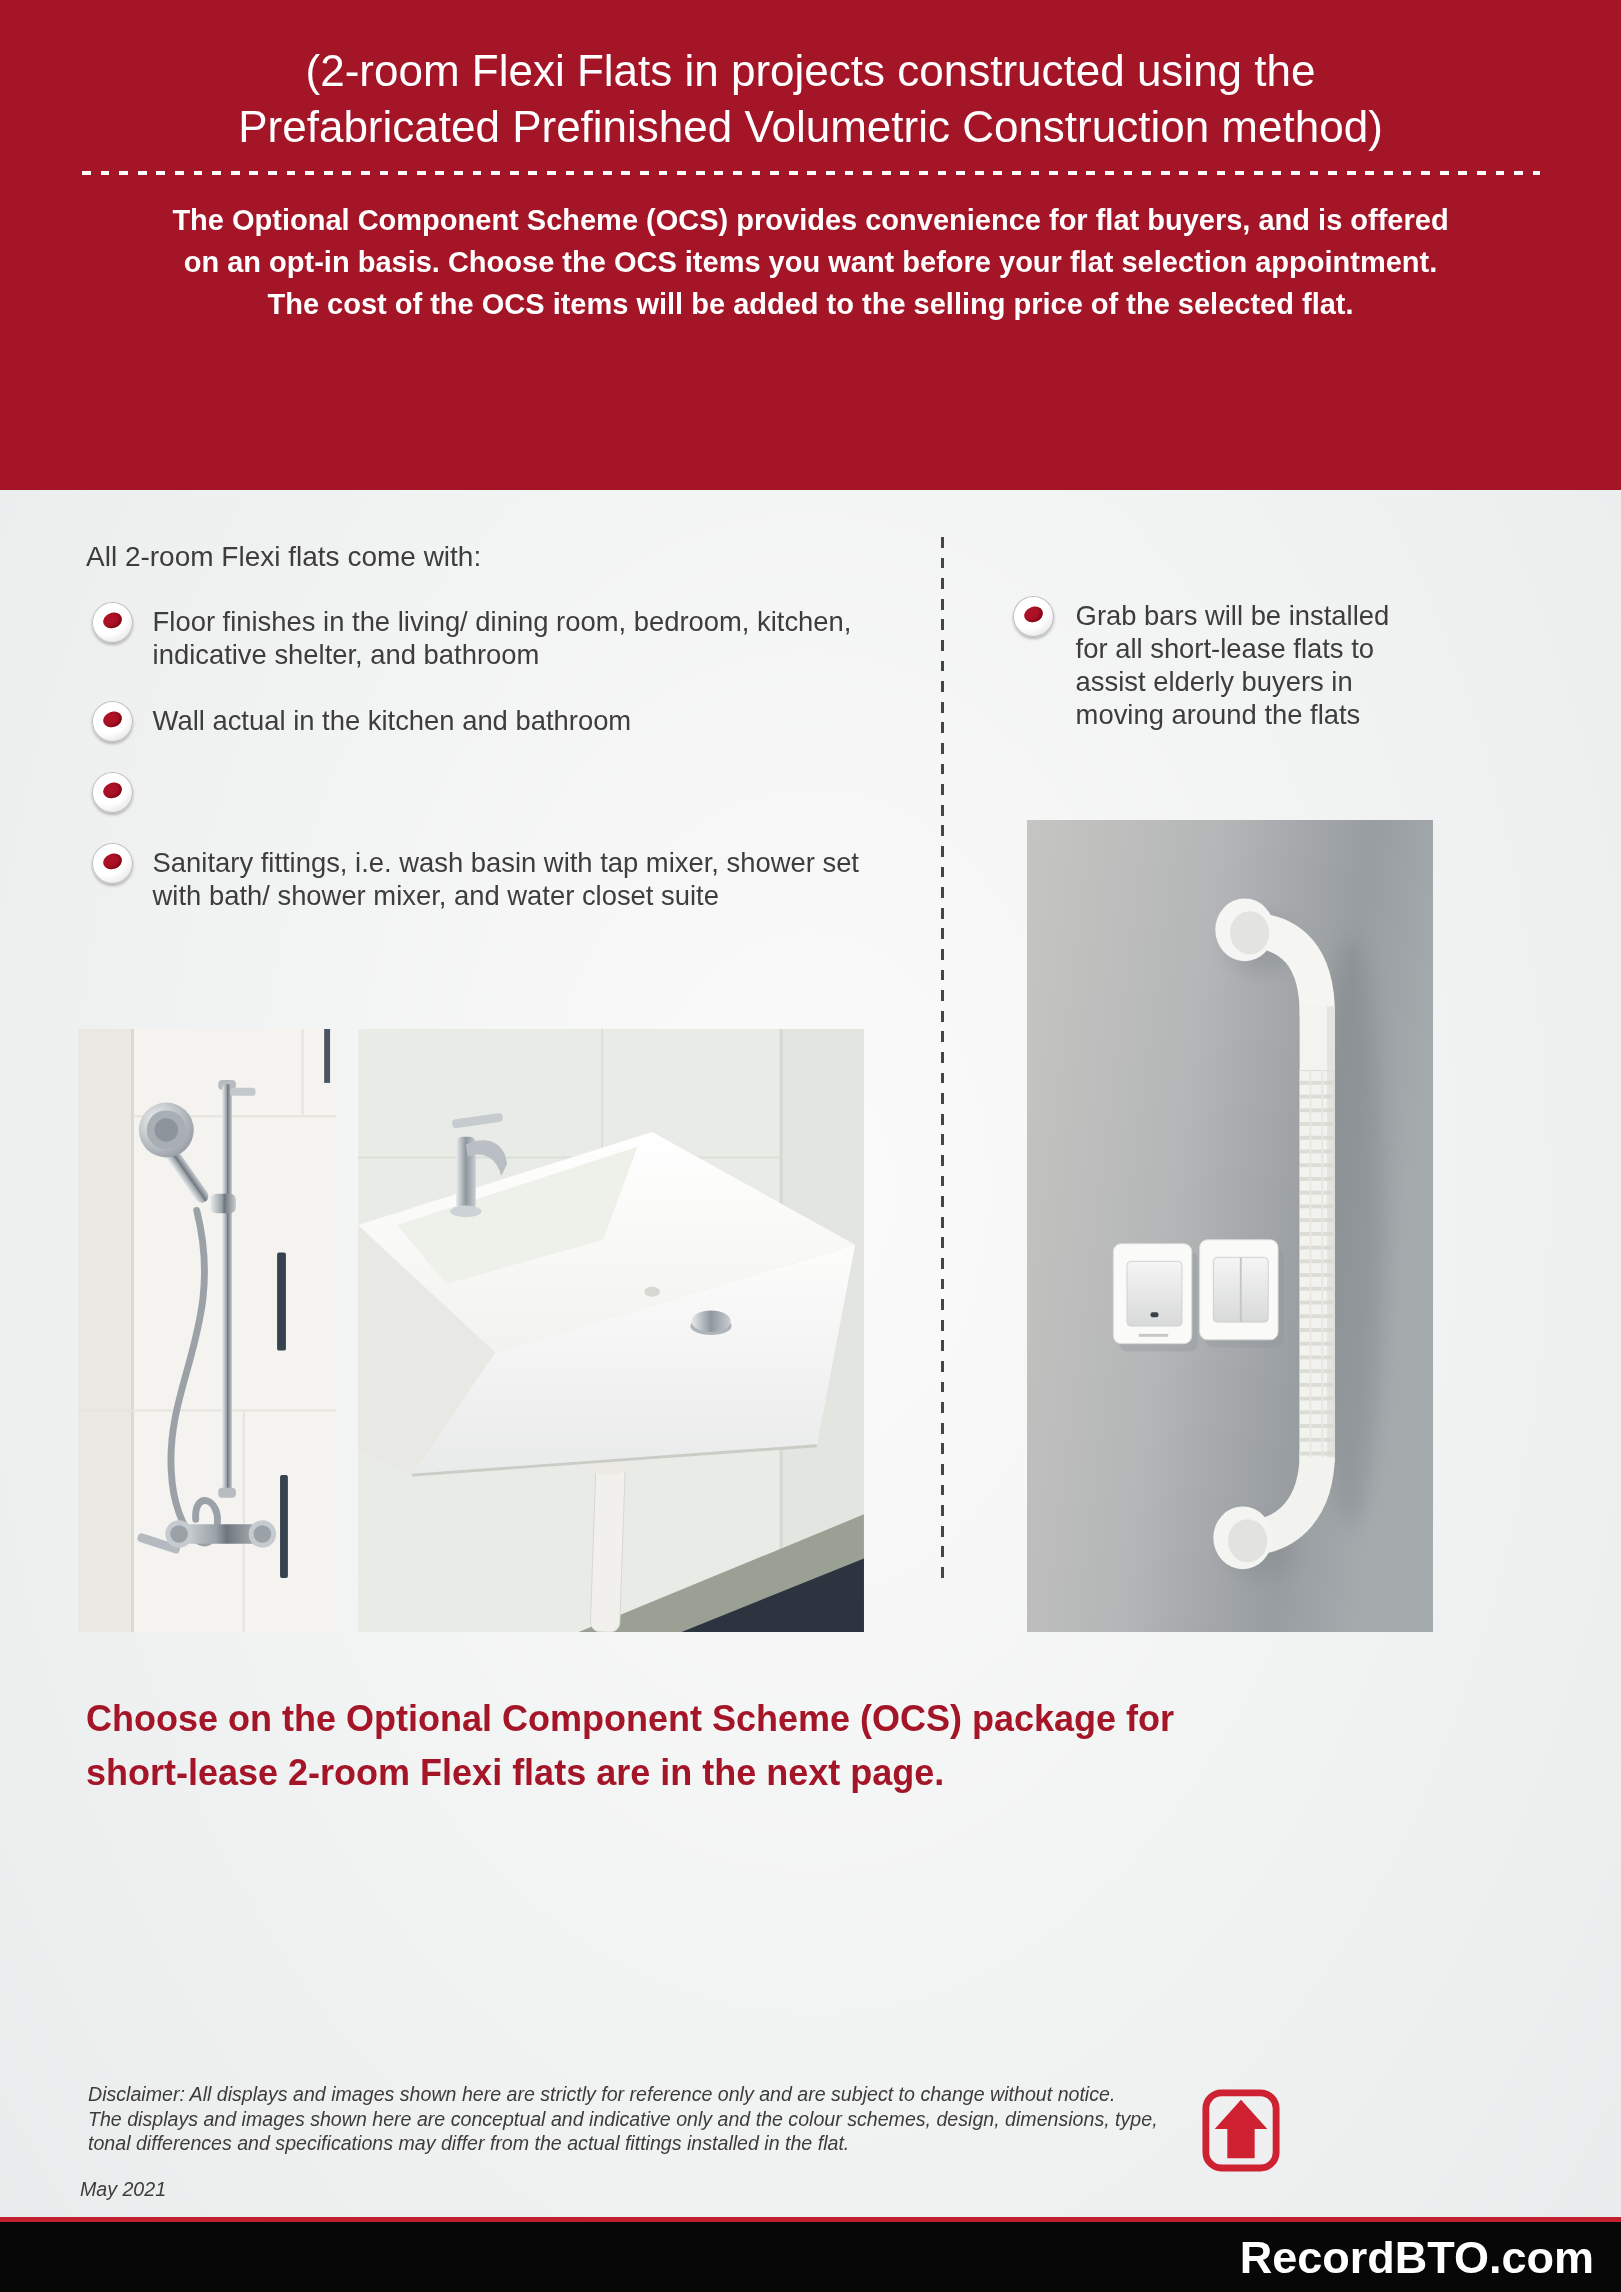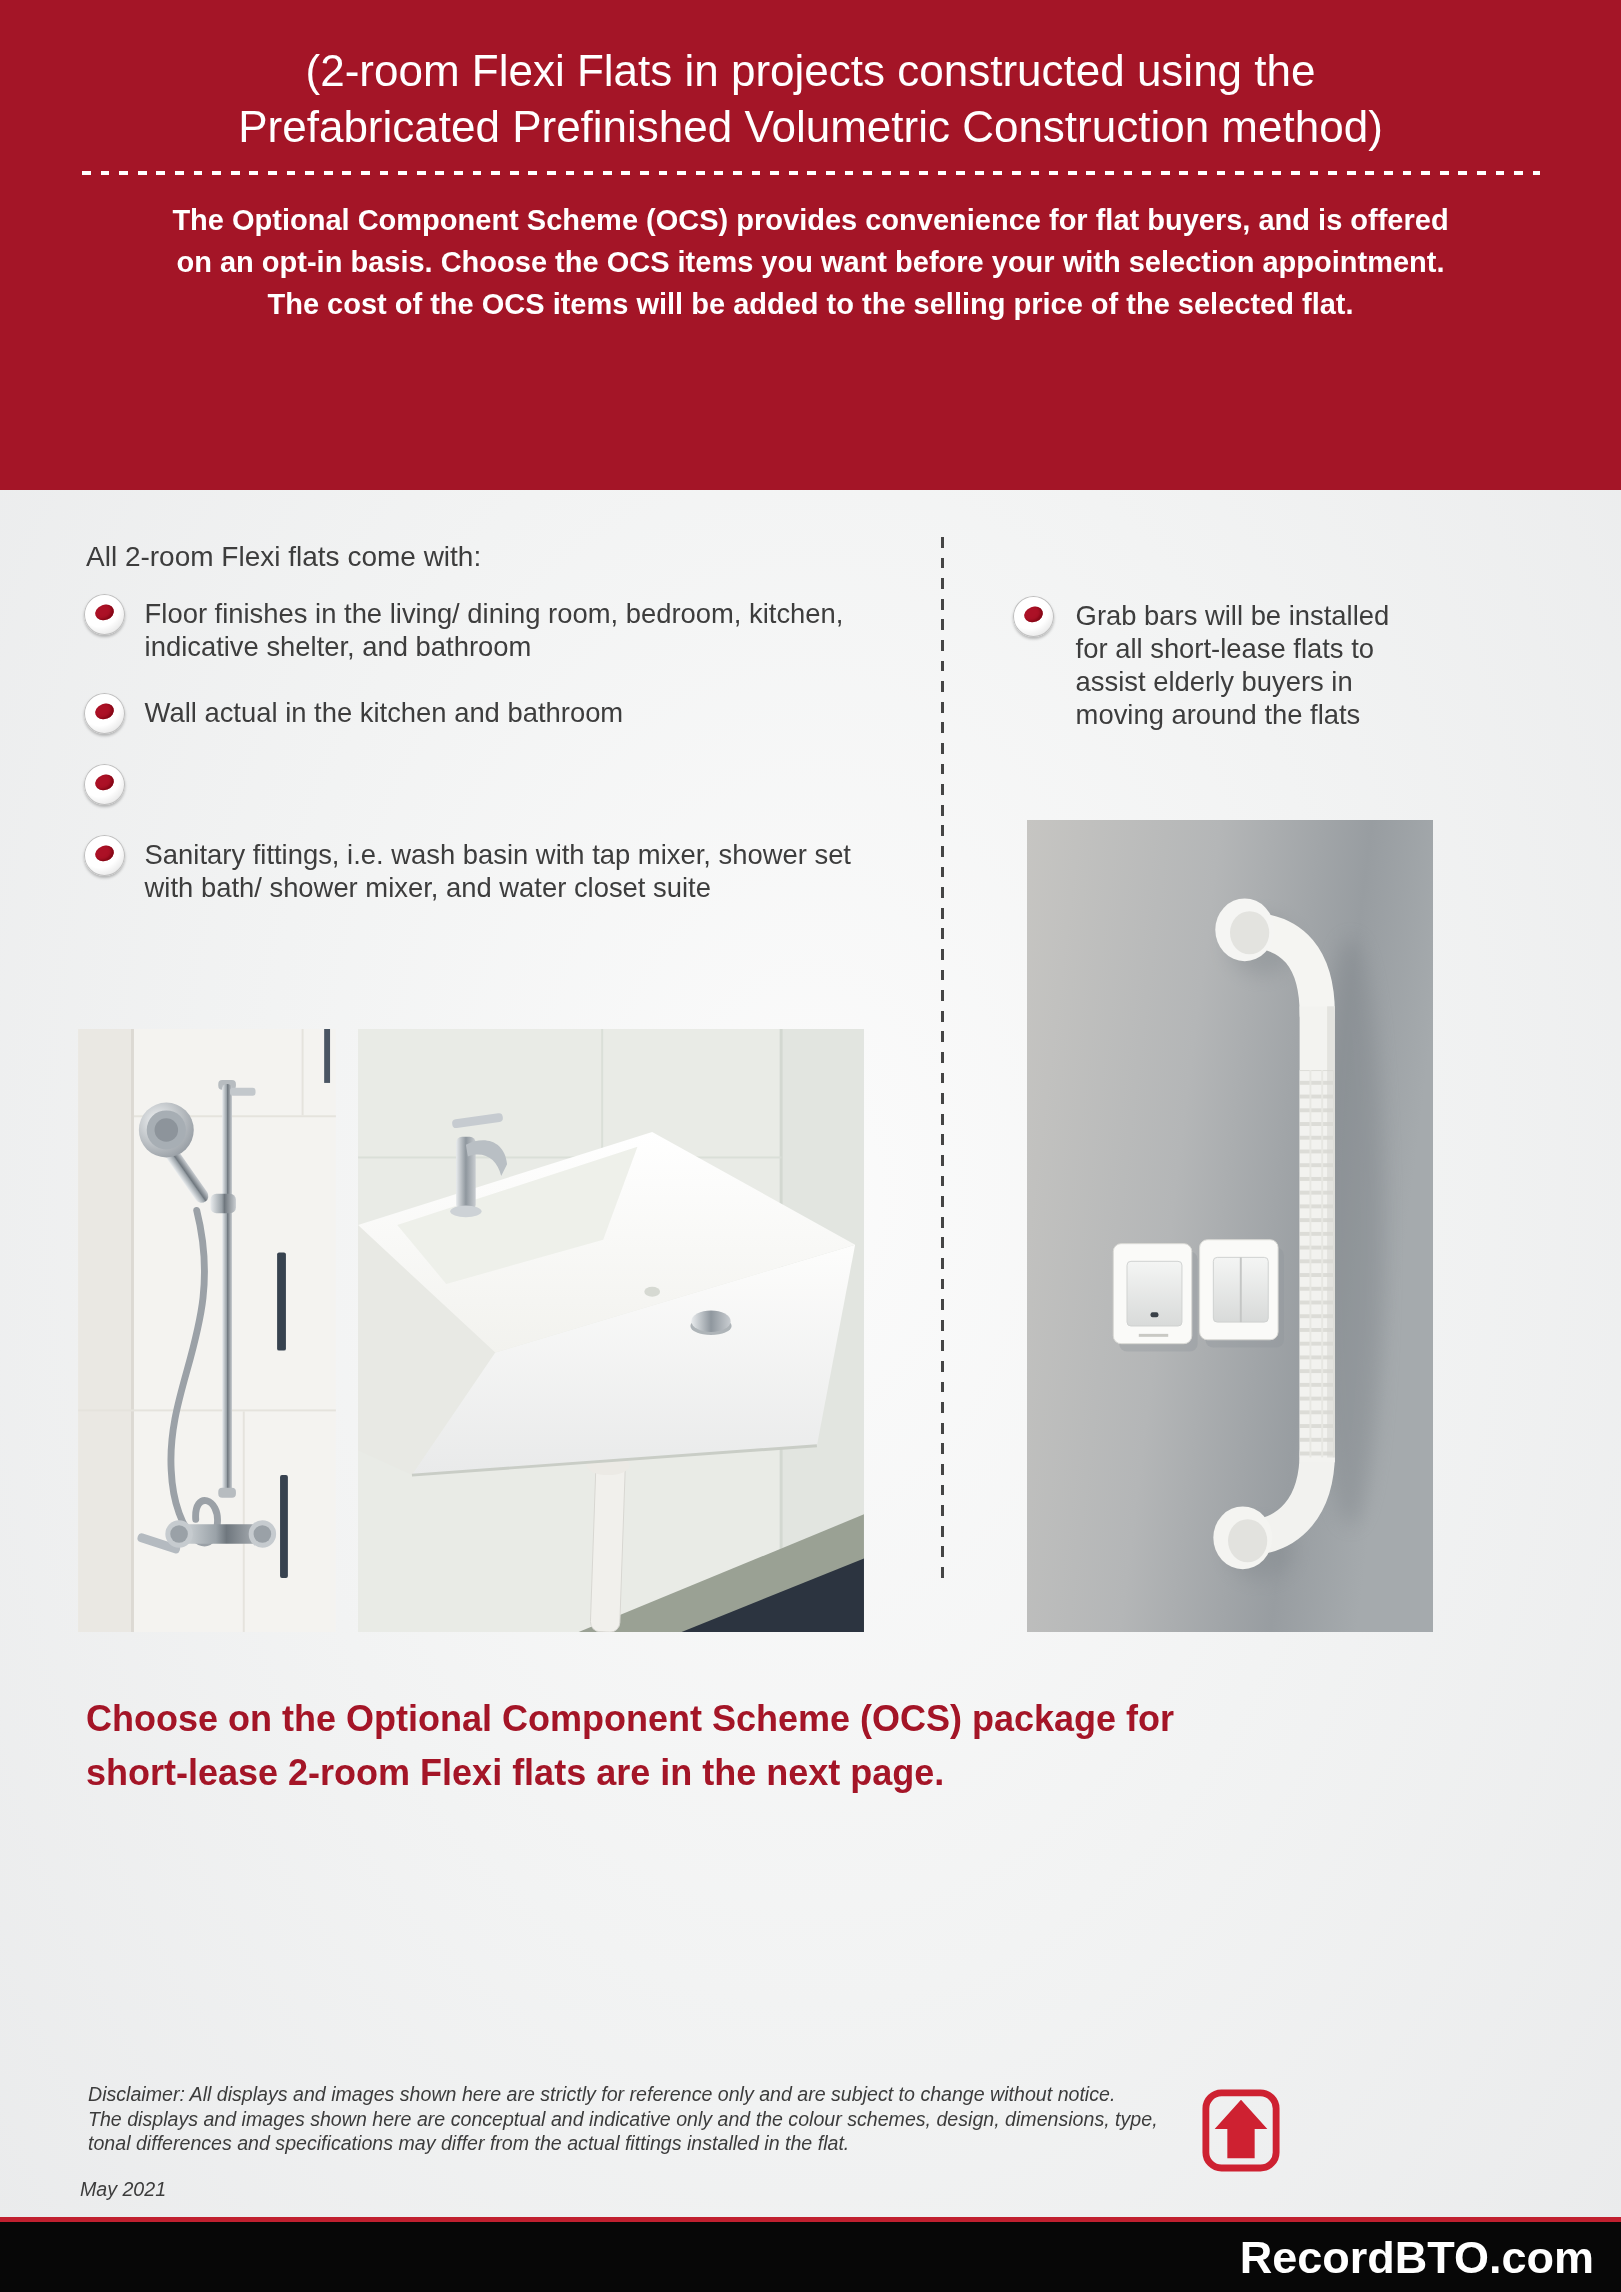--- a/index.html
+++ b/index.html
@@ -12,21 +12,21 @@
   .banner{position:absolute;left:0;top:0;width:1621px;height:490px;background:#A41527;color:#fff;text-align:center;}
   .title{padding-top:57px;font-size:78px;font-weight:bold;letter-spacing:3.9px;line-height:1;white-space:nowrap;}
   .subtitle{margin-top:43px;font-size:44px;line-height:56px;font-weight:normal;}
   .dash-sep{margin:15.7px auto 0;width:1458px;height:3.9px;
     background:repeating-linear-gradient(90deg,#ffffff 0 8.8px,rgba(0,0,0,0) 8.8px 18.6px);}
   .intro{margin-top:24.5px;font-size:29px;font-weight:bold;line-height:42px;text-align:center;}
   
   .divider-v{position:absolute;left:941px;top:537px;width:2.9px;height:1043px;
     background:repeating-linear-gradient(180deg,#454545 0 10.8px,rgba(0,0,0,0) 10.8px 20.6px);}
   .list-heading{position:absolute;left:86px;top:541px;font-size:28px;color:#3D3D3D;}
-  .features{position:absolute;left:84px;top:594px;width:804px;list-style:none;margin:0;padding:0;}
+  .features{position:absolute;left:84px;top:594px;width:804px;list-style:none;margin:8px;padding:0;}
   .feature{display:flex;gap:19.6px;margin-bottom:30px;align-items:flex-start;}
   .bullet{width:41px;height:41px;flex:none;border-radius:50%;position:relative;top:0px;
     background:radial-gradient(circle at 38% 32%, #ffffff 52%, #efefef 70%, #c9c9c9 100%);
     box-shadow:0 2px 2.9px rgba(0,0,0,.25), inset 0 0 0 1px #bfbfbf;}
   .bullet::after{content:"";position:absolute;left:10.8px;top:10.8px;width:18.6px;height:14.7px;border-radius:50%;
     background:#AC1126;transform:rotate(-20deg);box-shadow:inset -2px -2px 2.9px rgba(110,0,12,.65);}
   .f-text{font-size:27.4px;line-height:33px;color:#3D3D3D;padding-top:2.9px;}
   .grab-note{position:absolute;left:1013px;top:596px;display:flex;gap:21.6px;width:392px;}
   
   .photo{position:absolute;}
@@ -54,21 +54,21 @@
 <div class="page">
 
   <header class="banner">
     <div class="subtitle">
       <div>(2-room Flexi Flats in projects constructed using the</div>
       <div>Prefabricated Prefinished Volumetric Construction method)</div>
     </div>
     <div class="dash-sep"></div>
     <div class="intro">
       <div>The Optional Component Scheme (OCS) provides convenience for flat buyers, and is offered</div>
-      <div>on an opt-in basis. Choose the OCS items you want before your with selection appointment.</div>
+      <div>on an opt-in basis. Choose the OCS items you want before your flat selection appointment.</div>
       <div>The cost of the OCS items will be added to the selling price of the selected flat.</div>
     </div>
   </header>
 
   <div class="divider-v"></div>
 
   <div class="list-heading">All 2-room Flexi flats come with:</div>
 
   <ul class="features">
     <li class="feature">

